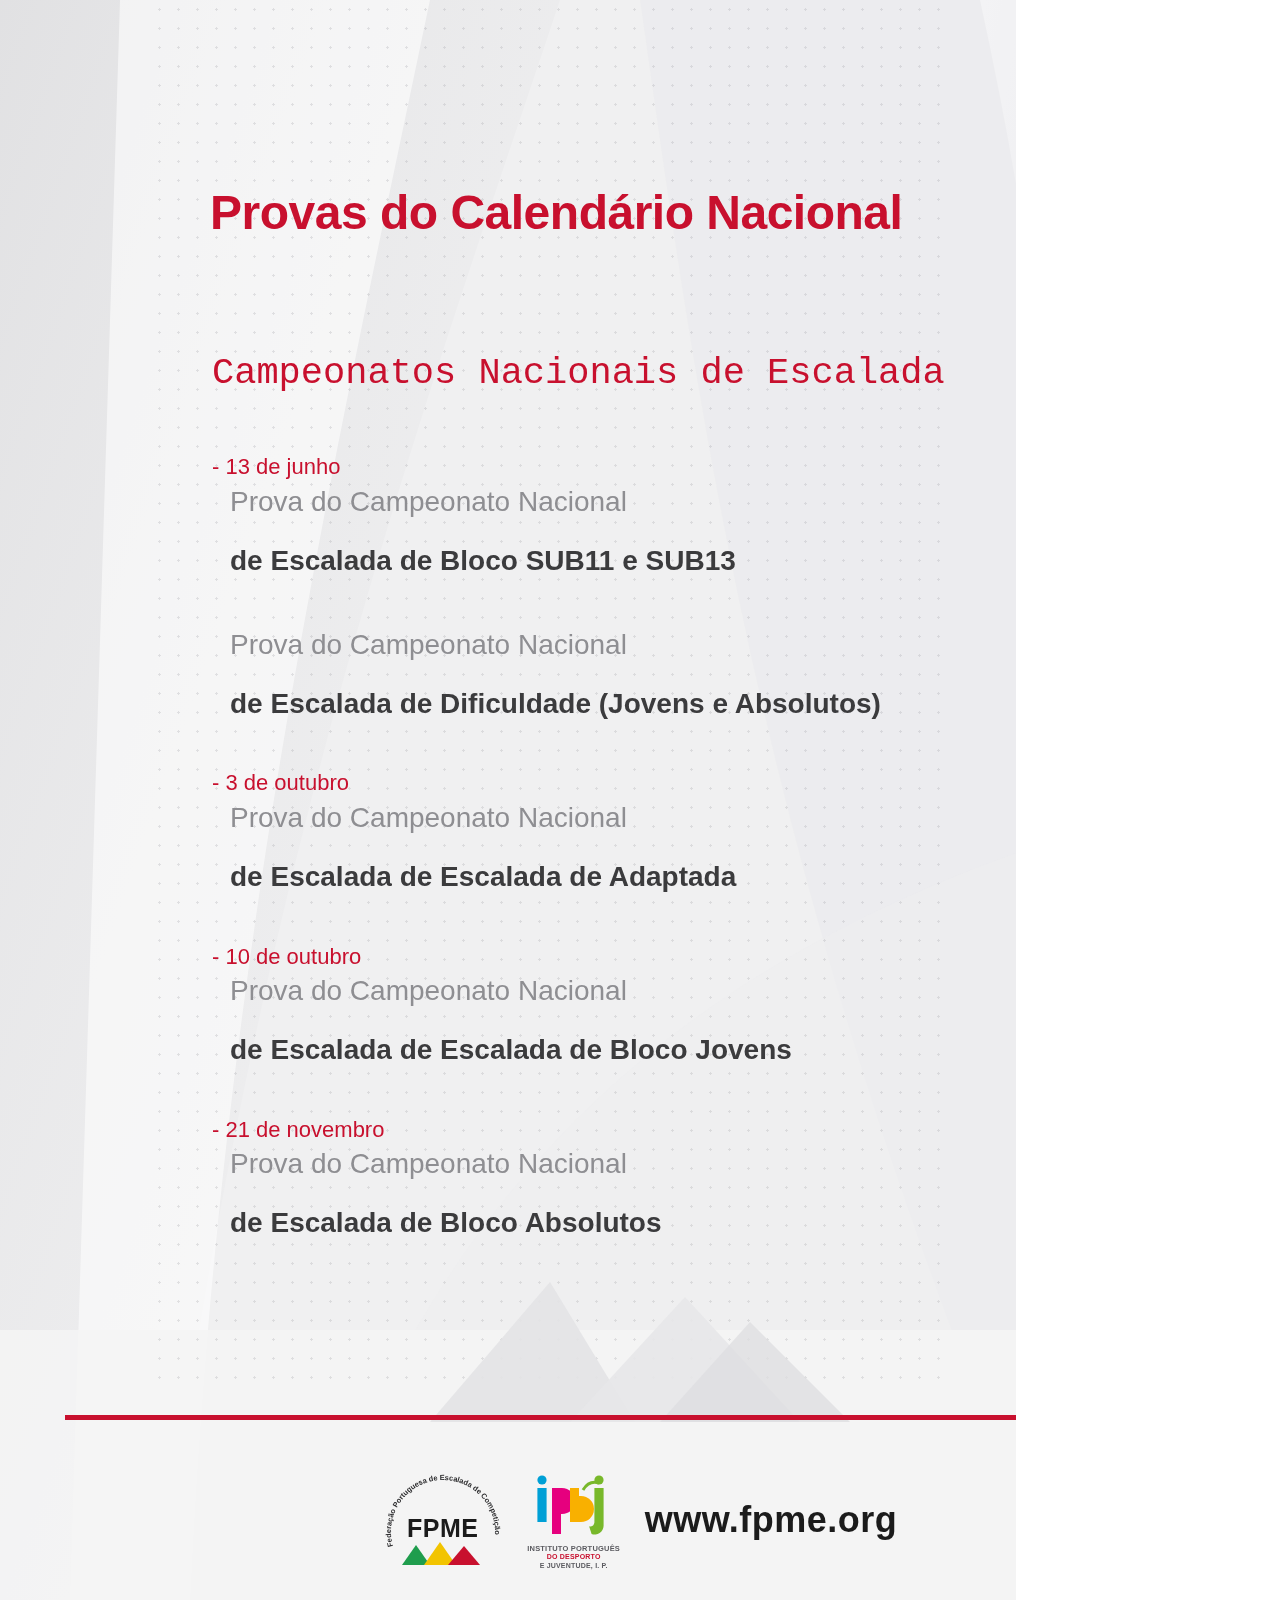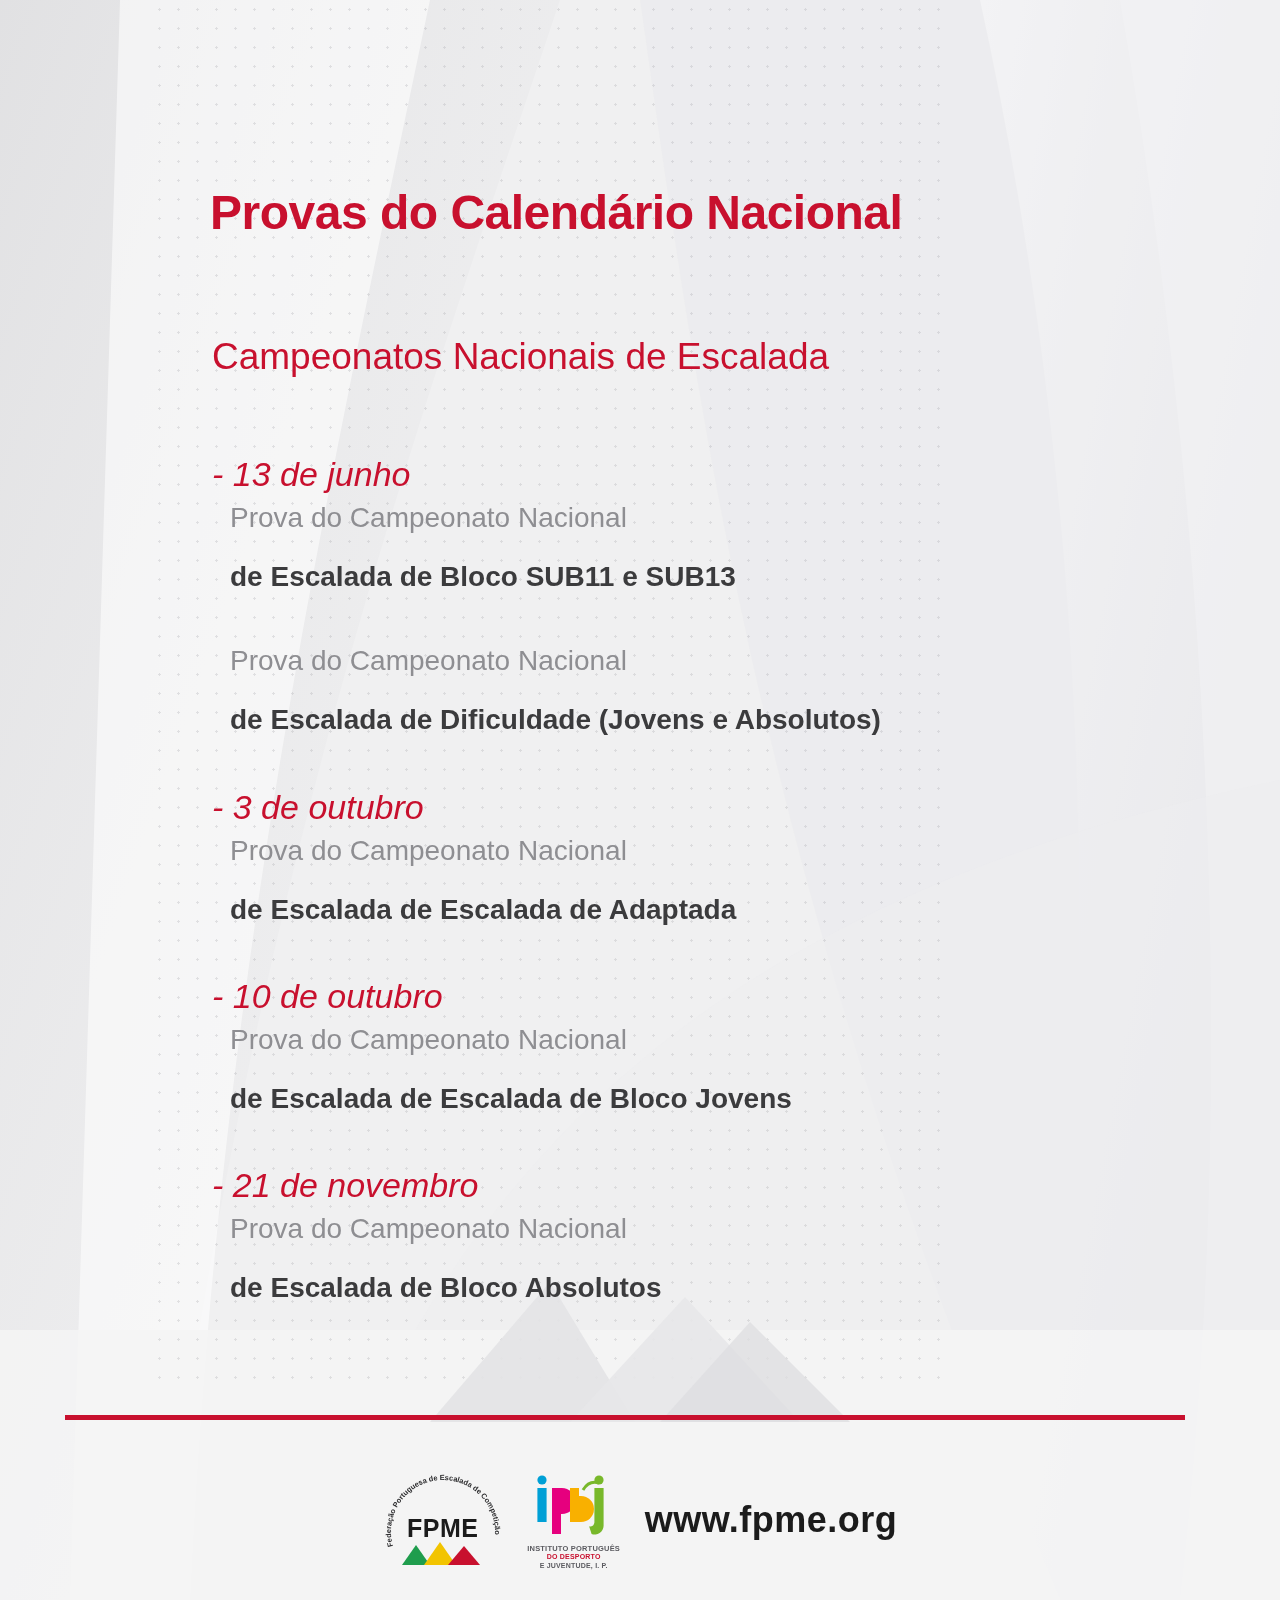--- a/index.html
+++ b/index.html
@@ -9,21 +9,21 @@
   body {
     width: 1280px;
     height: 1600px;
     font-family: "Liberation Sans", sans-serif;
     background: #ffffff;
     overflow: hidden;
   }
 
   .poster {
     position: relative;
-    width: 1280px;
+    width: 1016px;
     height: 1600px;
     background: linear-gradient(115deg, #f3f3f3 0%, #ececec 30%, #f7f7f7 55%, #e9e9e9 80%, #f4f4f4 100%);
     overflow: hidden;
   }
 
   
   .bg-layer {
     position: absolute;
     inset: 0;
     pointer-events: none;
@@ -62,46 +62,46 @@
     font-size: 48px;
     font-weight: bold;
     color: #c8102e;
     letter-spacing: -0.5px;
     white-space: nowrap;
   }
 
   .subtitle {
     position: absolute;
     left: 212px;
-    top: 336px;
+    top: 352px;
     font-size: 37px;
     color: #c8102e;
     white-space: nowrap;
+    font-family: Liberation Mono, monospace;
   }
 
   .events {
     position: absolute;
     left: 212px;
     top: 452px;
     width: 900px;
   }
 
   .event {
     margin-bottom: 45px;
   }
   .event:last-child {
     margin-bottom: 0;
   }
 
   .event-date {
-    font-size: 34px;
+    font-size: 22px;
     color: #c8102e;
     line-height: 1.35;
     white-space: nowrap;
-    font-style: italic;
   }
   .event-line1 {
     font-size: 28px;
     color: #8e8e92;
     line-height: 1.4;
     margin-left: 18px;
     white-space: nowrap;
   }
   .event-line2 {
     font-size: 28px;

